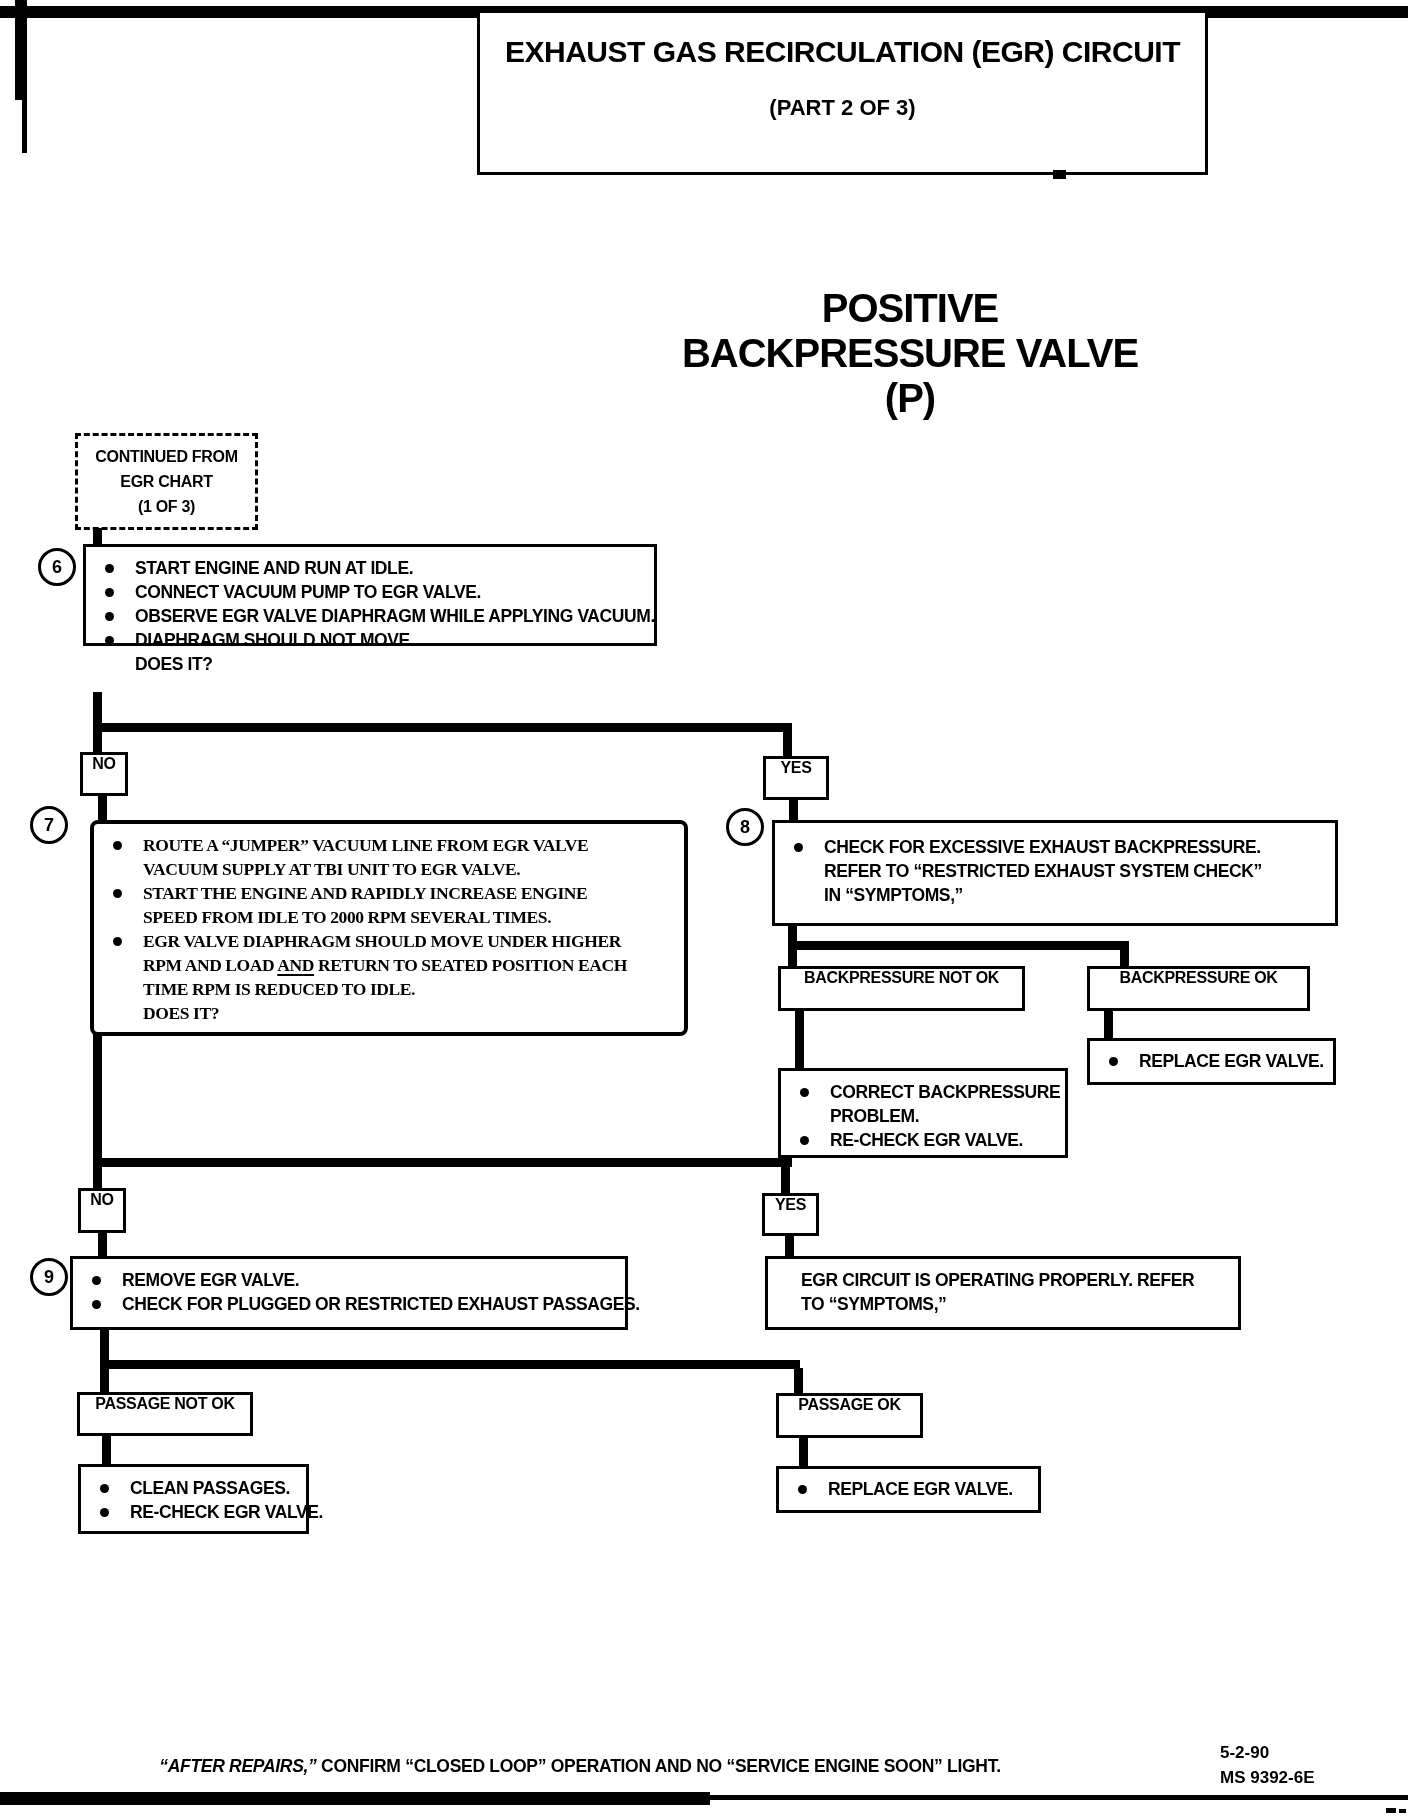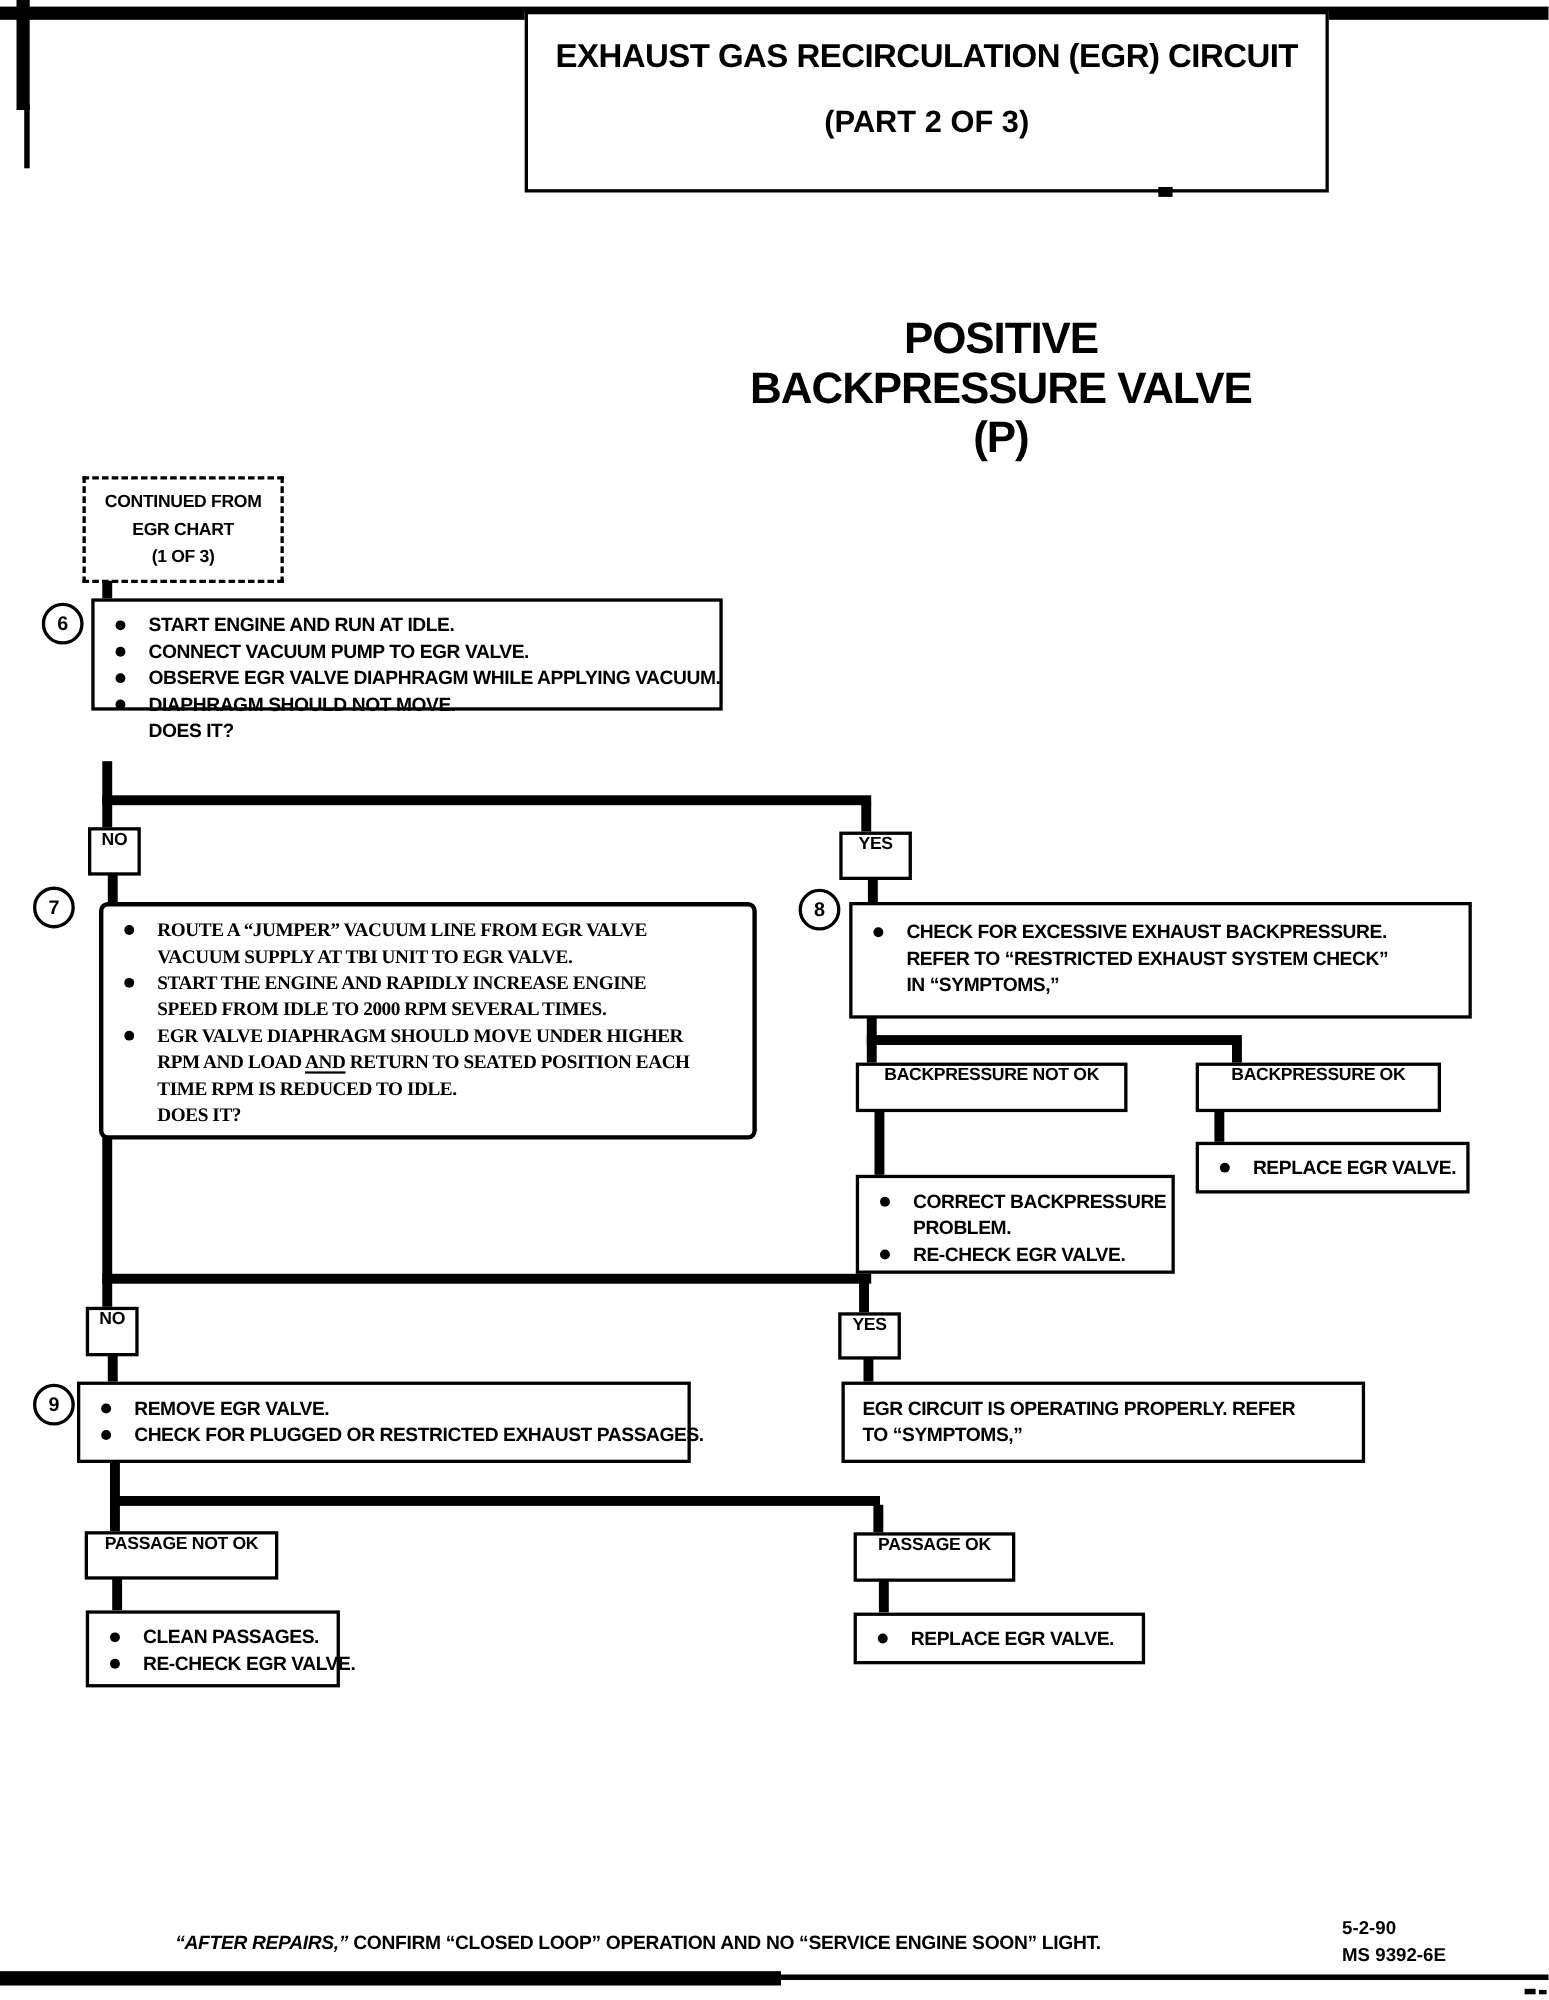--- a/index.html
+++ b/index.html
@@ -19,21 +19,21 @@
   .u { text-decoration:underline; text-decoration-thickness:2px; text-underline-offset:3px; }
   .labelbox { position:absolute; border:3px solid #000; background:#fff; box-sizing:border-box;
               display:flex; align-items:flex-start; justify-content:center;
               font-size:16px; font-weight:bold; letter-spacing:-0.3px; white-space:nowrap; }
   .circle { position:absolute; width:38px; height:38px; border:3px solid #000; border-radius:50%;
             background:#fff; box-sizing:border-box; display:flex; align-items:center;
             justify-content:center; font-size:18px; font-weight:bold; }
   .titlebox { position:absolute; left:477px; top:10px; width:731px; height:165px;
               border:3px solid #000; box-sizing:border-box; text-align:center; background:#fff; }
   .titlebox .t1 { margin-top:22px; font-size:30px; font-weight:bold; letter-spacing:-0.5px; }
-  .titlebox .t2 { margin-top:26px; font-size:28px; font-weight:bold; }
+  .titlebox .t2 { margin-top:26px; font-size:22px; font-weight:bold; }
   .bigheading { position:absolute; left:620px; top:286px; width:580px; text-align:center;
                 font-size:40px; font-weight:bold; line-height:45px; letter-spacing:-1px; }
   .contbox { position:absolute; left:75px; top:433px; width:183px; height:97px;
              text-align:center; padding-top:8px; font-size:16px; font-weight:bold;
              line-height:25px; letter-spacing:-0.3px; box-sizing:border-box; }
   .footnote { position:absolute; left:75px; top:1756px; width:1010px; text-align:center;
               font-size:17.5px; font-weight:bold; letter-spacing:-0.3px; white-space:nowrap; }
   .footnote .it { font-style:italic; }
   .docid { position:absolute; left:1220px; top:1740px; width:178px; text-align:left;
            font-size:17px; font-weight:bold; line-height:25px; }
@@ -161,21 +161,21 @@
   <div class="circle" style="left:30px;top:1258px;">
       <span>9</span>
     </div>
   <div class="box" style="left:70px;top:1256px;width:558px;height:74px;">
     <div class="content">
       <div class="line"><span class="dot"></span><span>REMOVE EGR VALVE.</span></div>
       <div class="line"><span class="dot"></span><span>CHECK FOR PLUGGED OR RESTRICTED EXHAUST PASSAGES.</span></div>
     </div>
   </div>
   <div class="box" style="left:765px;top:1256px;width:476px;height:74px;">
-    <div class="content" style="padding-left:0;">
+    <div class="content" style="padding-left:17px;">
       <div class="line" style="padding-left:16px;"><span>EGR CIRCUIT IS OPERATING PROPERLY.  REFER</span></div>
       <div class="line" style="padding-left:16px;"><span>TO “SYMPTOMS,”</span></div>
     </div>
   </div>
 
   <div class="bar" style="left:100px;top:1328px;width:9px;height:64px;"></div>
   <div class="bar" style="left:100px;top:1360px;width:700px;height:9px;"></div>
   <div class="bar" style="left:794px;top:1368px;width:9px;height:26px;"></div>
 
   <div class="labelbox" style="left:77px;top:1392px;width:176px;height:44px;">

